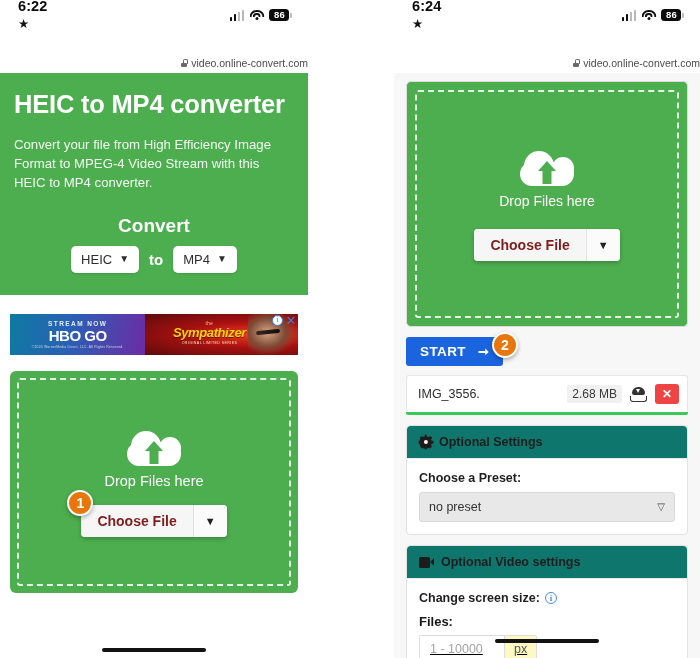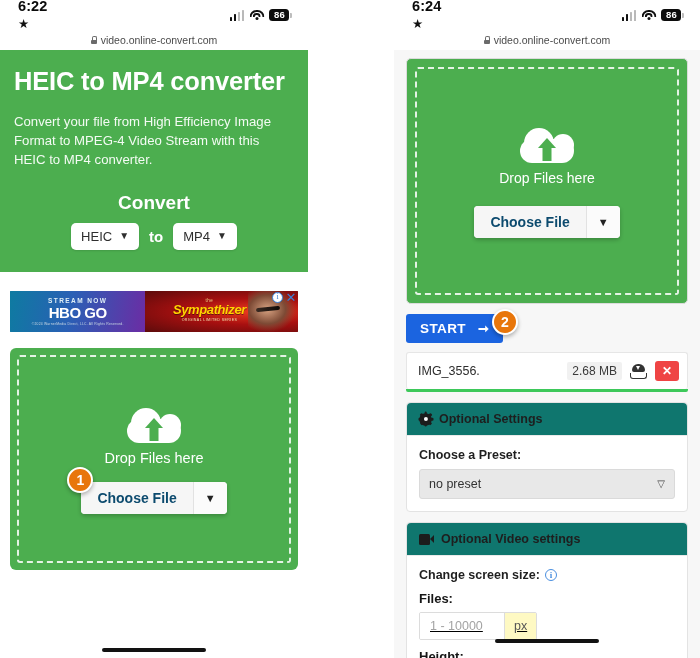--- a/index.html
+++ b/index.html
@@ -37,22 +37,22 @@
             border-radius: 50% 50% 0 0 / 100% 100% 0 0; transform: translateX(-50%); }
   .wifi b:nth-child(1){ width: 15px; height: 7.5px; top: 0; }
   .wifi b:nth-child(2){ width: 8.5px; height: 4.5px; top: 3.2px; }
   .wifi b:nth-child(3){ width: 3px; height: 3px; top: 7px; border-radius:50%; background:#111; border:none;}
   .batt { display: inline-flex; align-items: center; }
   .batt-body { background: #0c0c0c; color: #fff; font-size: 9.5px; font-weight: 700;
                border-radius: 3.5px; padding: 1px 3px 1.5px; line-height: 1; min-width: 20px; text-align:center;}
   .batt-cap { width: 1.6px; height: 5px; background: #bdbdbd; border-radius: 0 1px 1px 0; margin-left: 1px; }
 
   
-  .urlbar { height: 20px; display: flex; align-items: center; justify-content: center;
-            gap: 4px; font-size: 10.5px; color: #4b4b4b; }
+  .urlbar { height: 20px; display: flex; align-items: center; justify-content: flex-end;
+            gap: 4px; font-size: 10.5px; color: #4b4b4b; margin-top: 23px; }
   .lock { width: 6px; height: 8px; position: relative; display:inline-block; }
   .lock::before { content:""; position:absolute; left:0; bottom:0; width:6px; height:4.5px;
                   background:#6b6b6b; border-radius:1px; }
   .lock::after { content:""; position:absolute; left:1.3px; top:0; width:3.4px; height:4px;
                  border:1.1px solid #6b6b6b; border-bottom:none; border-radius:2px 2px 0 0; }
 
   
   .hero { background: var(--green); color: #fff; padding: 16px 14px 22px; }
   :root { --green: #4CAE4F; --green-dark:#45a048; }
   .hero-title { font-size: 25.5px; font-weight: 700; line-height: 1.18; letter-spacing: -.2px; }
@@ -107,21 +107,21 @@
   .cloud .c-arrow { position:absolute; left: 50%; transform: translateX(-50%); bottom: 5px; width: 0; height: 0;
                     z-index: 3; }
   .cloud .c-arrow i { position:absolute; left:50%; transform:translateX(-50%); }
   .cloud .c-arrow .stem { bottom: 0; width: 9px; height: 14px; background: var(--green); }
   .cloud .c-arrow .head { bottom: 13px; border-left: 9px solid transparent; border-right: 9px solid transparent;
                           border-bottom: 10px solid var(--green); width:0; height:0;}
   .drop-label { color: #fff; font-size: 14.5px; margin-top: 2px; }
   .choose-wrap { margin-top: 16px; position: relative; display: inline-flex; }
   .choose-btn { display: inline-flex; align-items: stretch; border-radius: 4px; overflow: hidden;
                 box-shadow: 0 2px 4px rgba(0,0,0,.22); background: #f4f4f4; }
-  .choose-main { padding: 8px 16px; font-size: 14px; font-weight: 700; color: #0c4a6e; background: #f6f6f6; }
+  .choose-main { padding: 8px 16px; font-size: 14px; font-weight: 700; color: #7f1d1d; background: #f6f6f6; }
   .choose-arrow { padding: 8px 11px; font-size: 11px; color: #222; background: #fbfbfb;
                   border-left: 1px solid #e2e2e2; display: flex; align-items: center; }
   .marker { position: absolute; width: 26px; height: 26px; border-radius: 50%;
             background: #E8760B; color: #fff; font-size: 14px; font-weight: 700;
             display: flex; align-items: center; justify-content: center;
             border: 2.5px solid #fff; box-shadow: 0 2px 4px rgba(0,0,0,.3); z-index: 10; }
   #marker-1 { left: -14px; top: -15px; }
 
   .home-ind { position: absolute; left: 50%; transform: translateX(-50%); bottom: 6px;
               width: 104px; height: 4px; background: #121212; border-radius: 3px; }

